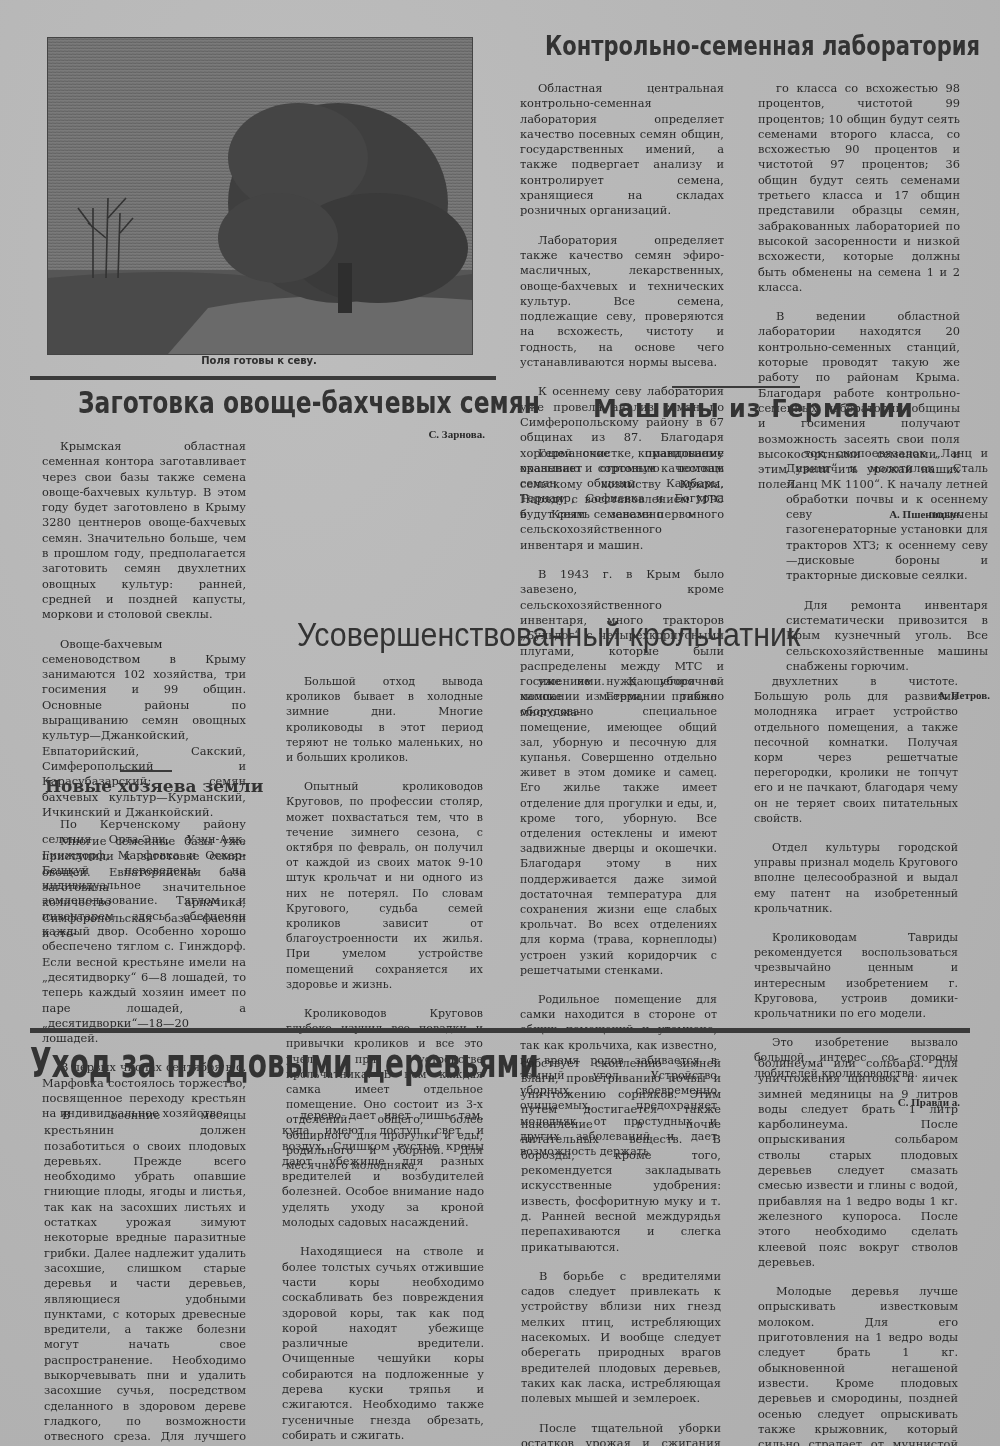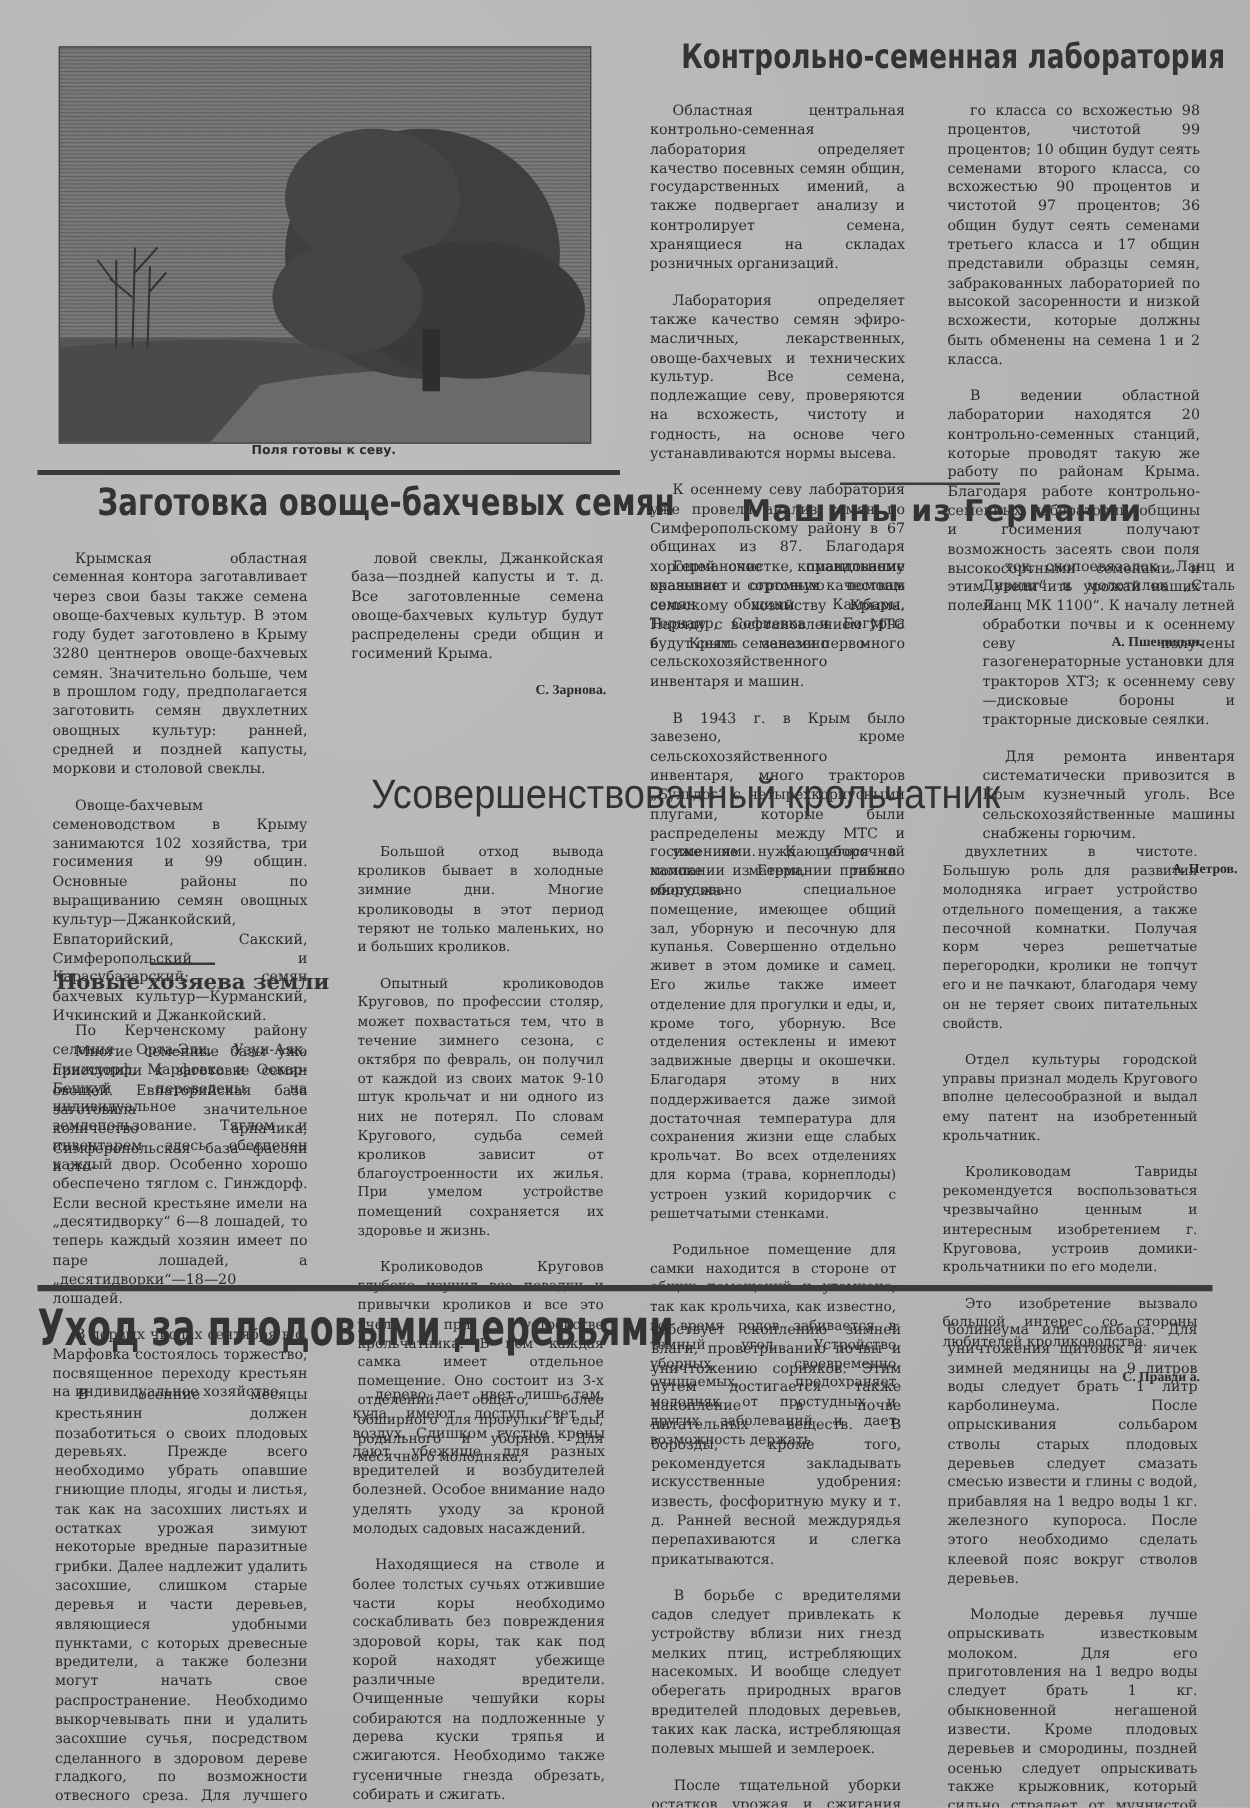--- a/index.html
+++ b/index.html
@@ -71,21 +71,20 @@
   </div>
   <div class="rule" style="left:672px; top:386px; width:128px; height:2px;"></div>
 
   <div class="abs head-cond" style="left:78px; top:385px; font-size:30px; transform:scaleX(0.78);">Заготовка овоще-бахчевых семян</div>
   <div class="col" style="left:28px; top:425px; width:232px;">
     <p>Крымская областная семенная контора заготавливает через свои базы также семена овоще-бахчевых культур. В этом году будет заготовлено в Крыму 3280 центнеров овоще-бахчевых семян. Значительно больше, чем в прошлом году, предполагается заготовить семян двухлетних овощных культур: ранней, средней и поздней капусты, моркови и столовой свеклы.</p>
     <p>Овоще-бахчевым семеноводством в Крыму занимаются 102 хозяйства, три госимения и 99 общин. Основные районы по выращиванию семян овощных культур—Джанкойский, Евпаторийский, Сакский, Симферопольский и Карасубазарский; семян бахчевых культур—Курманский, Ичкинский и Джанкойский.</p>
     <p>Многие семенные базы уже приступили к заготовке семян овощей. Евпаторийская база заготовила значительное количество арпачика, Симферопольская база—фасоли и сто-</p>
   </div>
   <div class="col" style="left:267px; top:425px; width:230px;">
-    <p>ловой свеклы, Джанкойская база—поздней капусты и т. д. Все заготовленные семена овоще-бахчевых культур будут распределены среди общин и госимений Крыма.</p>
     <div class="sig">С. Зарнова.</div>
   </div>
 
   <div class="abs head-cond" style="left:593px; top:395px; font-size:24px; font-family:'DejaVu Sans', sans-serif; letter-spacing:1px;">Машины из Германии</div>
   <div class="col" style="left:506px; top:432px; width:232px;">
     <p>Германское командование оказывает огромную помощь сельскому хозяйству Крыма. Наряду с восстановлением МТС в Крым завезено много сельскохозяйственного инвентаря и машин.</p>
     <p>В 1943 г. в Крым было завезено, кроме сельскохозяйственного инвентаря, много тракторов „Бульдог“ с четырехкорпусными плугами, которые были распределены между МТС и госимениями. К уборочной кампании из Германии прибыло много жа-</p>
   </div>
   <div class="col" style="left:772px; top:432px; width:230px;">
     <p>ток, снопоевязалок „Ланц и Диринг“ и молотилок „Сталь Ланц МК 1100“. К началу летней обработки почвы и к осеннему севу получены газогенераторные установки для тракторов ХТЗ; к осеннему севу—дисковые бороны и тракторные дисковые сеялки.</p>

